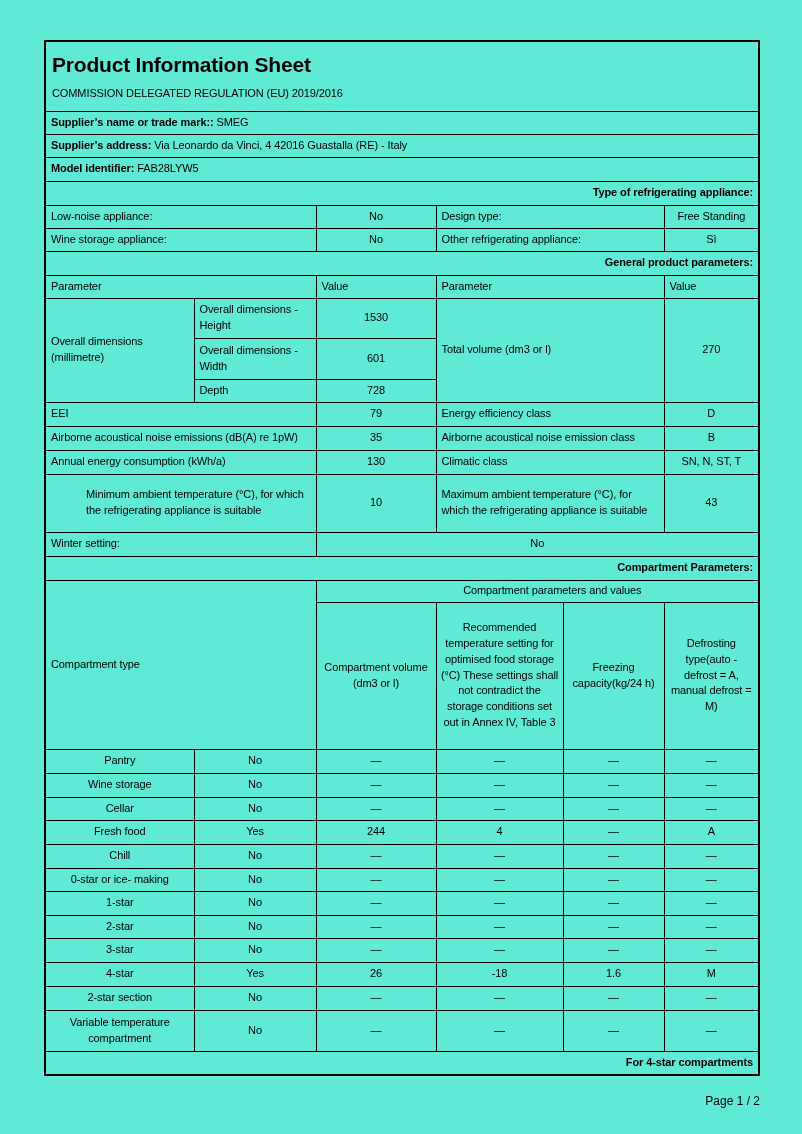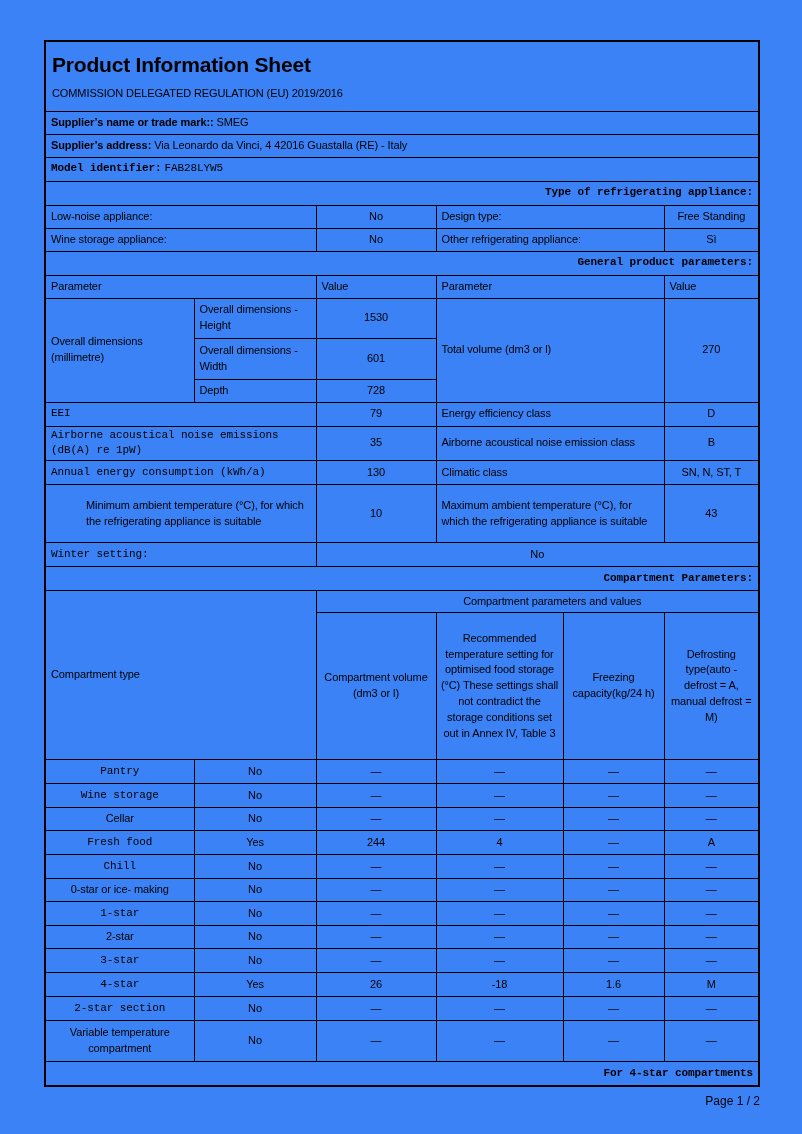--- a/index.html
+++ b/index.html
@@ -1,21 +1,21 @@
 <!DOCTYPE html>
 <html><head>
 <meta charset="utf-8">
 <style>
   * { box-sizing: border-box; }
   html, body { margin: 0; padding: 0; background: #fff; }
   .page {
     position: relative;
     width: 802px;
     height: 1134px;
-    background: #3b82f6;
+    background: #5eead4;
     font-family: "Liberation Sans", sans-serif;
     color: #000;
   }
   table.doc {
     position: absolute;
     left: 44px;
     top: 40px;
     width: 714px;
     border-collapse: collapse;
     table-layout: fixed;
@@ -31,21 +31,21 @@
     overflow: hidden;
   }
   .b { font-weight: bold; text-align: right; }
   .c { text-align: center; }
   .title-cell { padding: 8px 6px 4px 6px; vertical-align: top; }
   .doc-title { font-size: 21px; font-weight: bold; letter-spacing: -0.2px; }
   .doc-reg { font-size: 11px; margin-top: 6px; }
   .val-sp { margin-left: 3px; }
   .h22 { height: 22px; padding-left: 35px; }
   .h23 { height: 23px; }
-  .h24 { height: 24px; font-family: Liberation Mono, monospace; }
+  .h24 { height: 24px; }
   .h40 { height: 40px; }
   .h41 { height: 41px; }
   .h58 { height: 58px; padding-left: 40px; }
   .h68 { height: 70px; }
   .h146 { height: 147px; }
   .hdr-tall { padding: 3px 4px; }
   .footer {
     position: absolute;
     top: 1094px;
     right: 42px;

